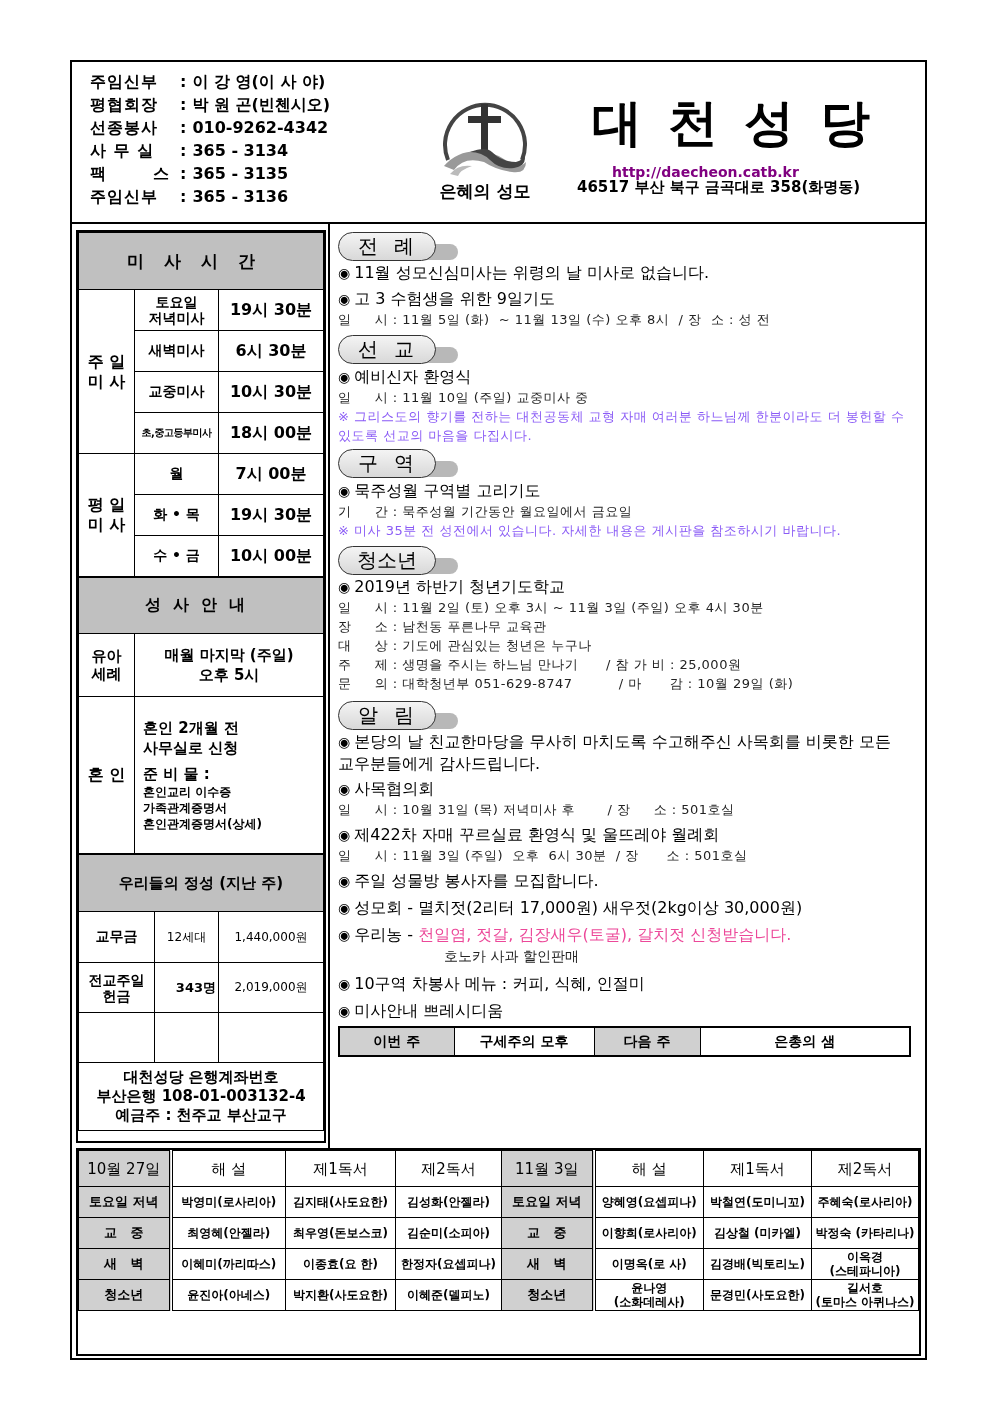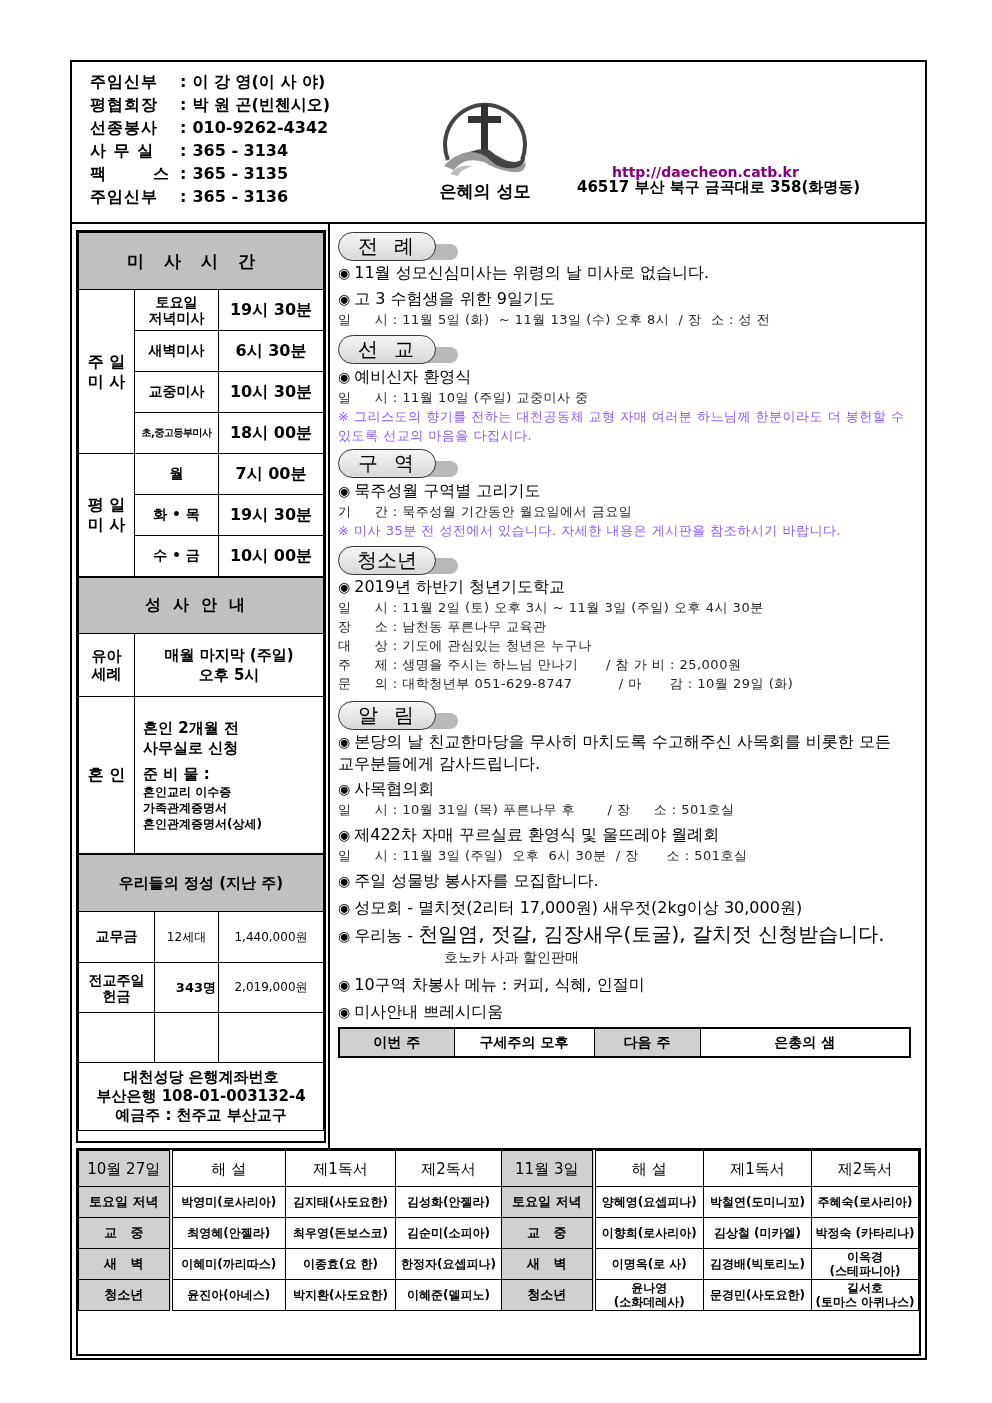--- a/index.html
+++ b/index.html
@@ -93,20 +93,21 @@
         <path d="M18 70 A40 40 0 1 1 92 70" fill="none" stroke="#444" stroke-width="4"></path>
         <rect x="51" y="14" width="7" height="48" fill="#333"></rect>
         <rect x="38" y="26" width="33" height="7" fill="#333"></rect>
         <path d="M14 76 Q30 58 55 62 Q70 64 80 74 Q88 80 96 72 Q96 84 82 82 Q66 80 54 72 Q34 66 24 80 Z" fill="#999"></path>
         <path d="M40 62 Q56 56 62 62 Q72 72 86 72 Q94 70 94 64 Q98 76 84 78 Q70 80 60 70 Q52 62 40 62 Z" fill="#444"></path>
         <path d="M20 84 Q28 74 42 76 Q30 80 28 86 Z" fill="#bbb"></path>
       </svg>
       <div class="logo-cap">은혜의 성모</div>
     </div>
 
+    <div class="title">대천성당</div>
     <div class="url">http://daecheon.catb.kr</div>
     <div class="addr">46517 부산 북구 금곡대로 358(화명동)</div>
   </div>
 
   <div class="vline"></div>
 
   <div class="leftcol">
     <table class="grid">
       <tbody>
           <tr>
@@ -240,26 +241,26 @@
     <div class="detail" style="white-space:pre">대     상 : 기도에 관심있는 청년은 누구나</div>
     <div class="detail" style="white-space:pre">주     제 : 생명을 주시는 하느님 만나기      / 참 가 비 : 25,000원</div>
     <div class="detail" style="white-space:pre">문     의 : 대학청년부 051-629-8747          / 마      감 : 10월 29일 (화)</div>
 
     <div class="pill-wrap" style="margin-top:8px">
         <div class="pill-shadow"></div>
         <div class="pill">알림</div>
       </div>
     <div class="item" style="white-space:normal;width:570px;margin-top:-4px"><span class="bullet">◉</span><span>본당의 날 친교한마당을 무사히 마치도록 수고해주신 사목회를 비롯한 모든 교우분들에게 감사드립니다.</span></div>
     <div class="item" style="margin-top:4px"><span class="bullet">◉</span><span>사목협의회</span></div>
-    <div class="detail" style="white-space:pre">일     시 : 10월 31일 (목) 푸른나무 후       / 장     소 : 501호실</div>
+    <div class="detail" style="white-space:pre">일     시 : 10월 31일 (목) 저녁미사 후       / 장     소 : 501호실</div>
     <div class="item" style="margin-top:5px"><span class="bullet">◉</span><span>제422차 자매 꾸르실료 환영식 및 울뜨레야 월례회</span></div>
     <div class="detail" style="white-space:pre">일     시 : 11월 3일 (주일)  오후  6시 30분  / 장      소 : 501호실</div>
     <div class="item" style="margin-top:5px"><span class="bullet">◉</span><span>주일 성물방 봉사자를 모집합니다.</span></div>
     <div class="item" style="margin-top:5px"><span class="bullet">◉</span><span>성모회 - 멸치젓(2리터 17,000원) 새우젓(2kg이상  30,000원)</span></div>
-    <div class="item" style="margin-top:5px"><span class="bullet">◉</span><span>우리농 - </span><span style="font-size:20px;color:#000000">천일염, 젓갈, 김장새우(토굴), 갈치젓 신청받습니다.</span></div>
+    <div class="item" style="margin-top:5px"><span class="bullet">◉</span><span>우리농 - </span><span style="font-size:16px;color:#ec4899">천일염, 젓갈, 김장새우(토굴), 갈치젓 신청받습니다.</span></div>
     <div class="item" style="padding-left:106px;font-size:14px;color:#222">호노카 사과 할인판매</div>
     <div class="item" style="margin-top:6px"><span class="bullet">◉</span><span>10구역 차봉사 메뉴 : 커피, 식혜, 인절미</span></div>
     <div class="item" style="margin-top:5px"><span class="bullet">◉</span><span>미사안내 쁘레시디움</span></div>
 
     <table class="mtable">
       <tbody>
           <tr>
         <td class="gray" style="width:115px;background:#d0d0d0">이번 주</td>
         <td style="width:140px">구세주의 모후</td>
         <td style="width:106px;background:#d0d0d0">다음 주</td>

